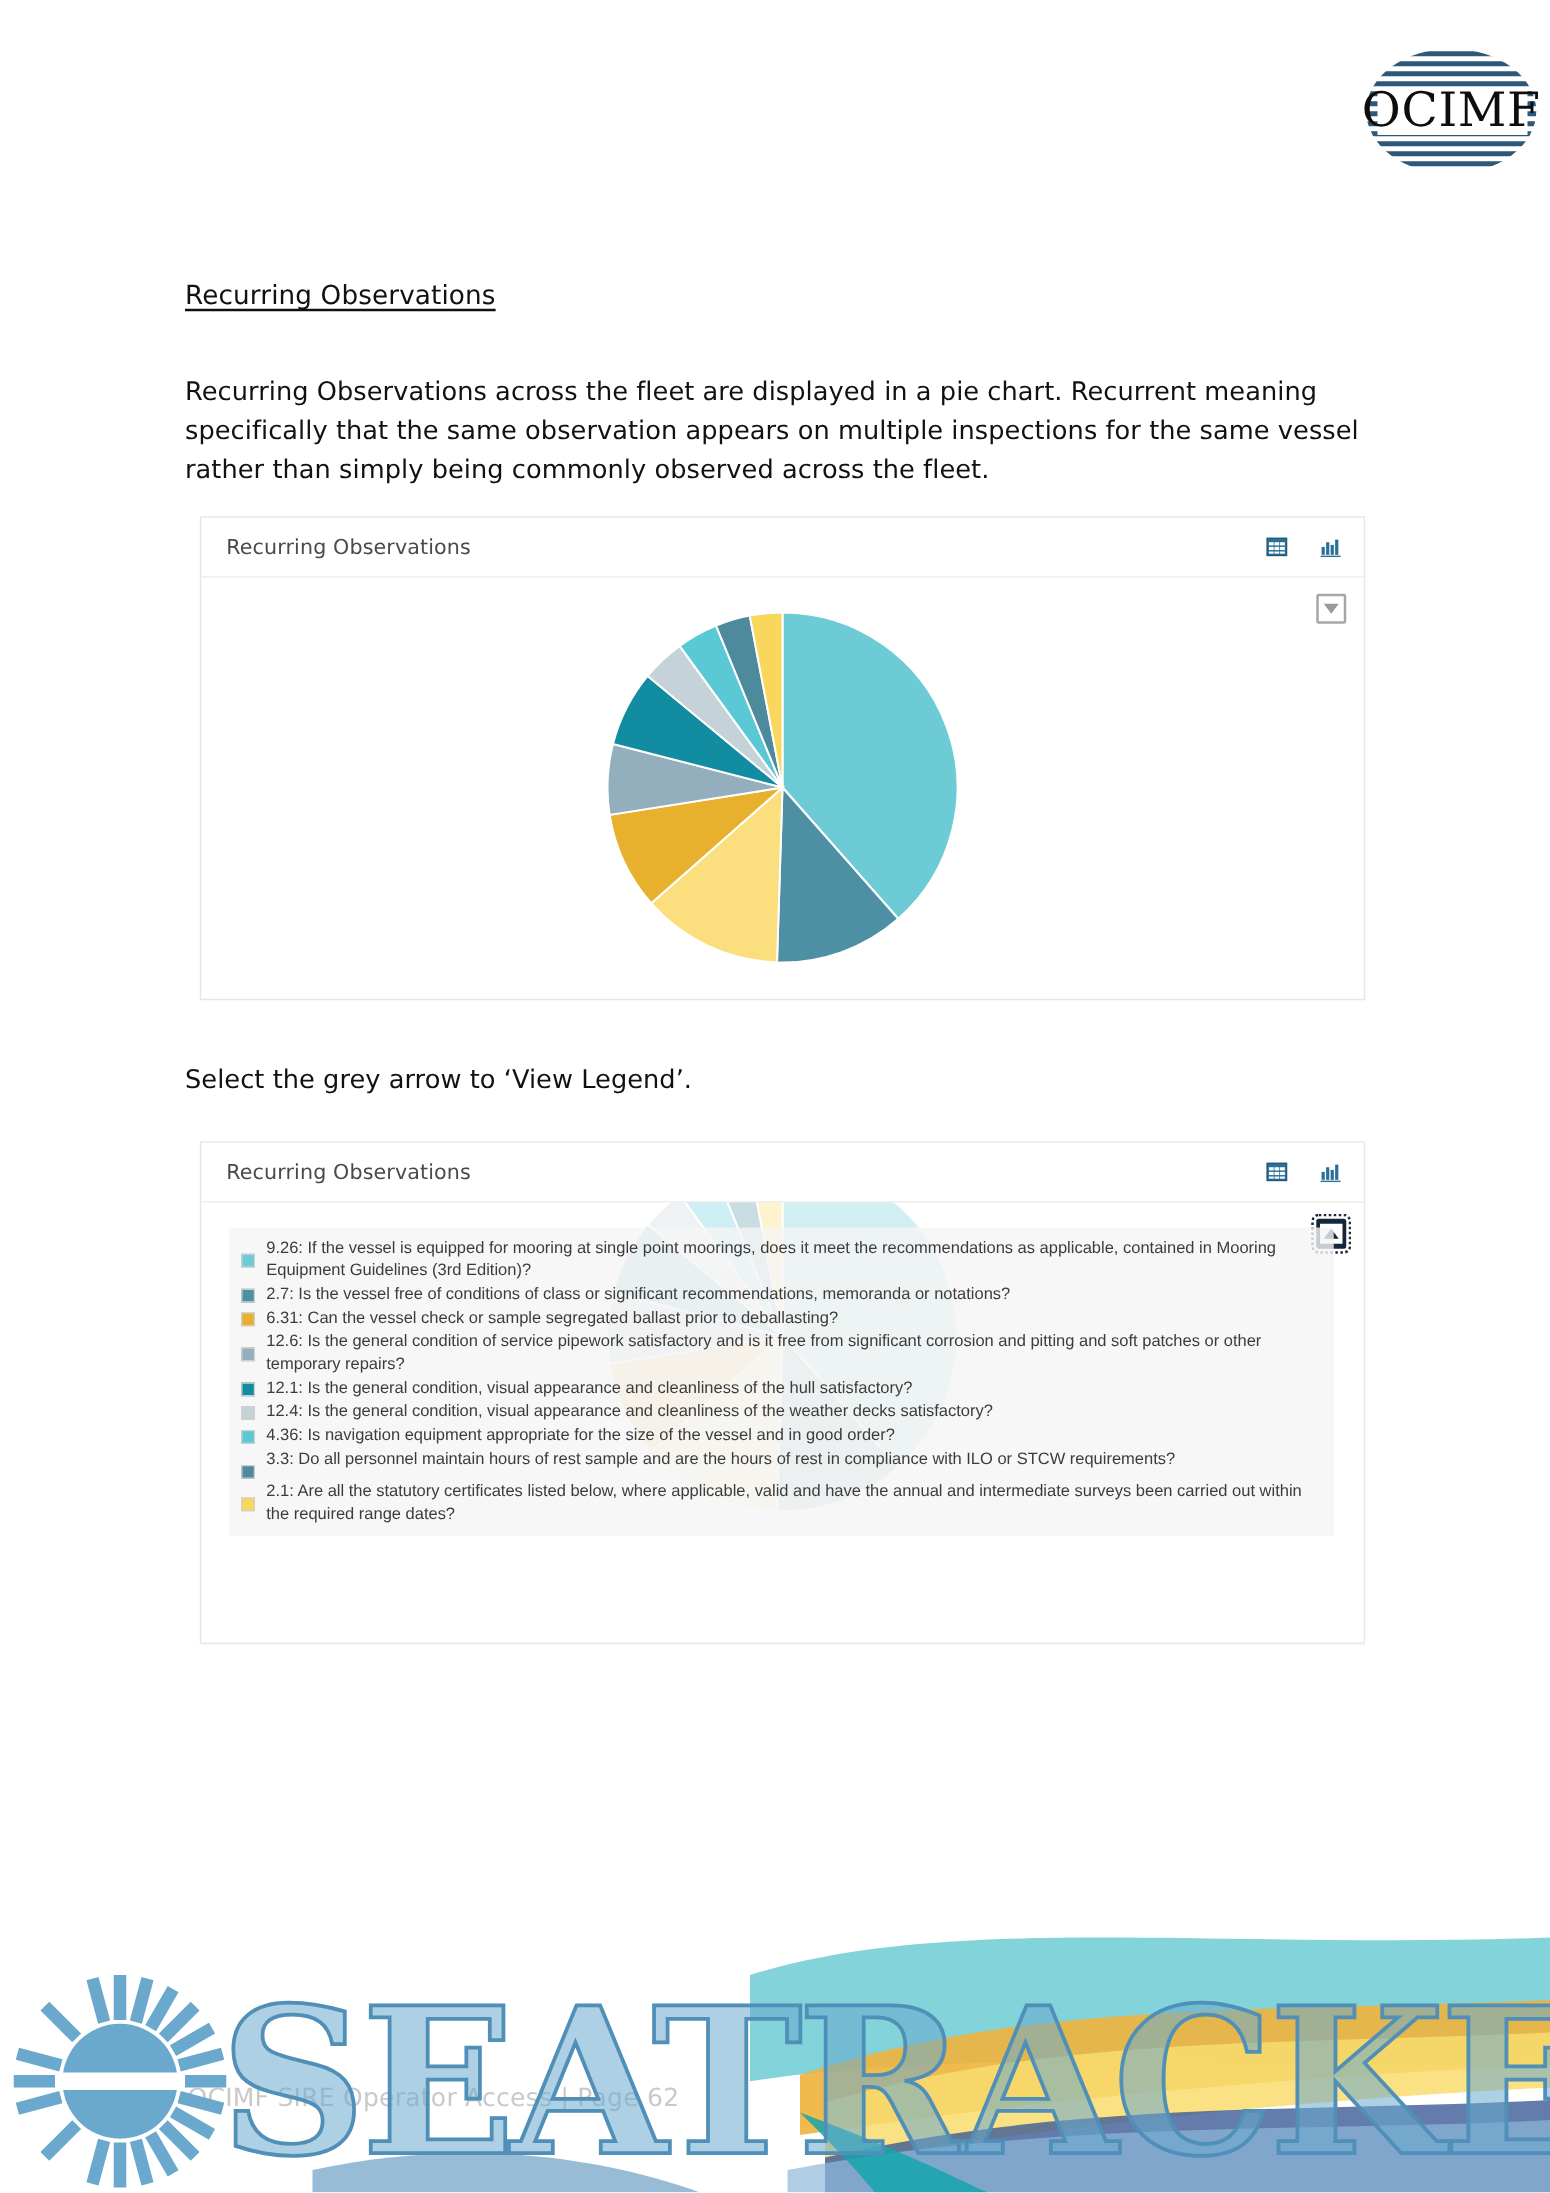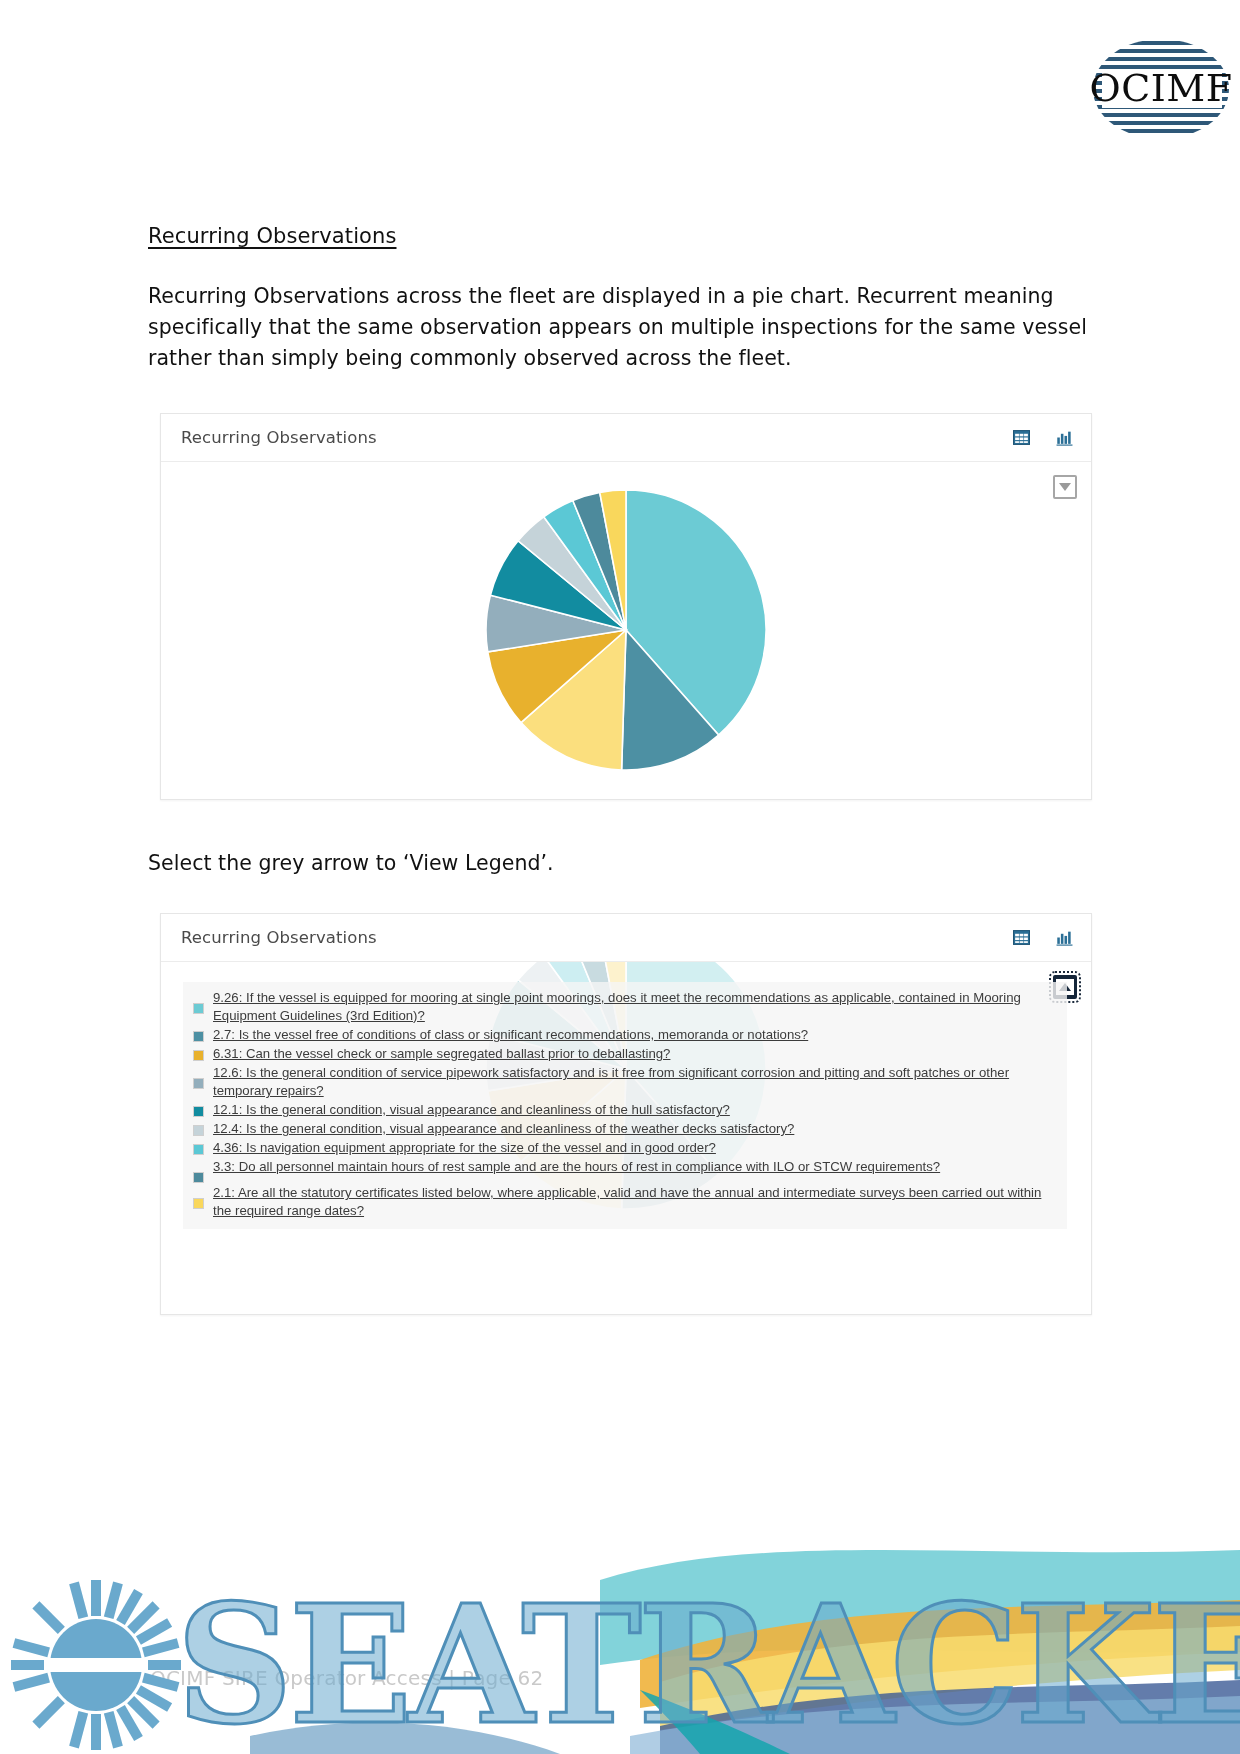--- a/index.html
+++ b/index.html
@@ -15,21 +15,21 @@
   .ocimf-logo svg{display:block;width:158px;height:102px;}
 
   
   .doc-body{position:absolute;left:148px;top:224px;width:945px;}
   .sec-title{
     font-size:21px;color:#111;text-decoration:underline;
     text-underline-offset:4px;letter-spacing:.1px;
     font-family:"DejaVu Sans", sans-serif;
   }
   .para{
-    margin-top:33px;font-size:20.5px;line-height:31px;color:#111;
+    margin-top:50px;font-size:20.5px;line-height:31px;color:#111;
     width:945px;letter-spacing:.05px;
   }
   .para2{position:absolute;left:148px;top:851px;font-size:20.5px;color:#111;letter-spacing:.05px;text-align:center;}
 
   
   .card{
     position:absolute;background:#fff;border:1px solid #e6e6e6;
     box-shadow:0 1px 2px rgba(0,0,0,.05);
   }
   .card-head{
@@ -79,21 +79,21 @@
     padding:6px 10px 8px 8px;box-sizing:border-box;
   }
   .legend-row{display:flex;align-items:flex-start;margin:1px 0;}
   .swatch{
     width:11px;height:11px;flex:0 0 11px;margin:5px 9px 0 2px;
     border:1px solid #cfcfcf;box-sizing:border-box;
   }
   .legend-row.two .swatch{margin-top:14px;}
   .legend-text{
     font-size:13.2px;line-height:18px;color:#3c3c3c;
-    font-family:"Liberation Sans", sans-serif;letter-spacing:0;text-decoration:underline;
+    font-family:"Liberation Sans", sans-serif;letter-spacing:0;
   }
 
   
   .footer-text{
     position:absolute;left:150px;top:1666px;font-size:20px;color:#c9c9c9;
     letter-spacing:.2px;
   }
 
   
   .watermark{position:absolute;left:0;top:1540px;width:1240px;height:214px;pointer-events:none;}

